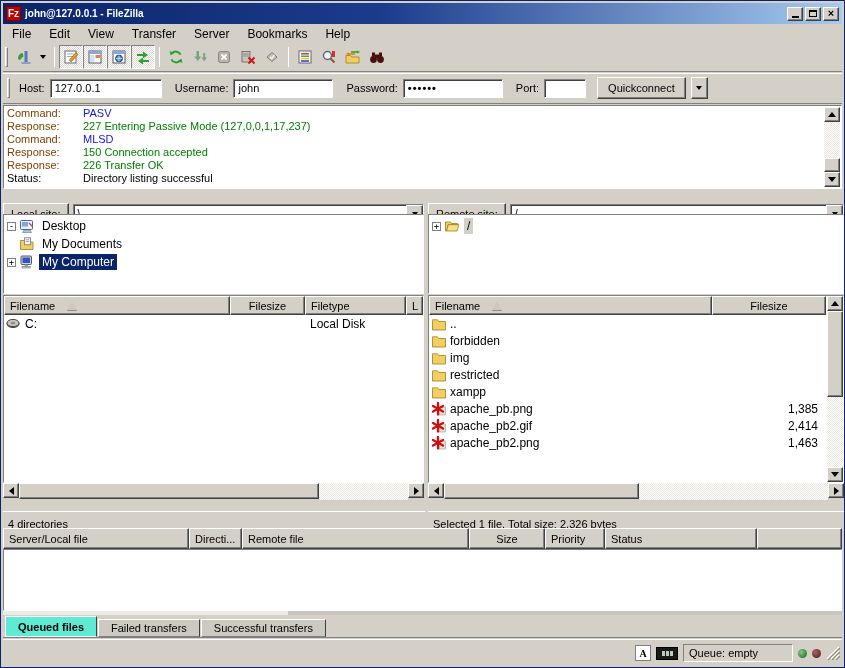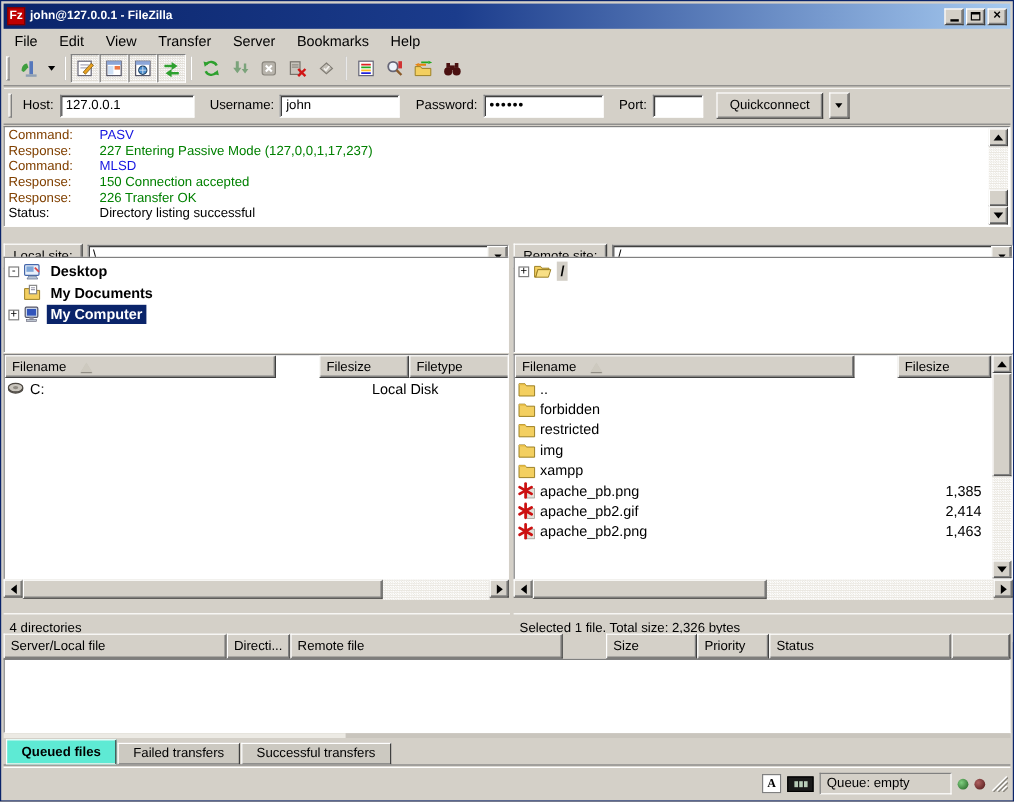--- a/index.html
+++ b/index.html
@@ -77,32 +77,32 @@
   .combo-btn{width:17px;background:#d4d0c8;display:flex;align-items:center;justify-content:center;flex:none;}
 
   
   .tree{position:absolute;top:213px;height:80px;background:#fff;border:1px solid;border-color:#808080 #fff #fff #808080;overflow:hidden;font-size:12px;padding-top:2px;}
   #local-tree{left:2px;width:421px;}
   #remote-tree{left:427px;width:416px;}
   .trow{display:flex;align-items:center;height:18px;white-space:nowrap;}
   .expander{width:9px;height:9px;border:1px solid #808080;background:#fff;flex:none;display:flex;align-items:center;justify-content:center;font-size:9px;line-height:7px;margin:0 3px;font-family:"DejaVu Sans Mono",monospace;}
   .tindent{width:15px;flex:none;}
   .ticon{width:17px;height:16px;flex:none;margin-right:3px;}
-  .tlabel{padding:1px 3px;font-weight:bold;}
+  .tlabel{padding:1px 3px;}
   .tlabel.sel-active{background:#0a246a;color:#fff;}
   .tlabel.sel-inactive{background:#d4d0c8;color:#000;}
 
   
   .pane{position:absolute;top:294px;height:188px;background:#fff;border:1px solid;border-color:#808080 #fff #fff #808080;overflow:hidden;}
   #local-pane{left:2px;width:421px;}
   #remote-pane{left:427px;width:416px;}
   .hrow{display:flex;height:19px;}
   .hcell{background:#d4d0c8;padding:2px 5px;display:flex;align-items:center;white-space:nowrap;overflow:hidden;flex:none;}
   .hcell.fill{flex:1;}
-  .hcell.right{justify-content:flex-start;margin-left:36px;}
+  .hcell.right{justify-content:center;}
   .sort-asc{width:0;height:0;border-left:5px solid transparent;border-right:5px solid transparent;border-bottom:8px solid #cdc9bf;margin-left:12px;filter:drop-shadow(0 1px 0 #908c84);}
   .lrow{display:flex;align-items:center;height:17px;font-size:12px;white-space:nowrap;}
   .lrow.sel{background:#d4d0c8;}
   .cell{display:flex;align-items:center;overflow:hidden;flex:none;padding:0 2px;}
   .cell.size{justify-content:flex-end;padding-right:8px;}
   .icon16{width:17px;height:16px;flex:none;margin-right:2px;}
   .rows-clip{width:calc(100% - 17px);}
   #remote-pane .vscroll{top:0;bottom:0;right:0;}
 
   
@@ -469,31 +469,31 @@
           <span>forbidden</span>
         </span>
       <span class="cell size" style="flex:1"></span>
     </div>
     <div class="lrow rows-clip">
       <span class="cell" style="width:283px">
           <span class="icon16"><svg width="16" height="16" viewBox="0 0 16 16">
               <path d="M1.5 3.8h5l1.2 1.7H14.5v8.5H1.5z" fill="#f3cf60" stroke="#9a7d20" stroke-width=".8"></path>
               <path d="M1.5 3.8h5l.9 1.3H1.5z" fill="#e5ba45"></path>
             </svg></span>
-          <span>restricted</span>
+          <span>img</span>
         </span>
       <span class="cell size" style="flex:1"></span>
     </div>
     <div class="lrow rows-clip">
       <span class="cell" style="width:283px">
           <span class="icon16"><svg width="16" height="16" viewBox="0 0 16 16">
               <path d="M1.5 3.8h5l1.2 1.7H14.5v8.5H1.5z" fill="#f3cf60" stroke="#9a7d20" stroke-width=".8"></path>
               <path d="M1.5 3.8h5l.9 1.3H1.5z" fill="#e5ba45"></path>
             </svg></span>
-          <span>img</span>
+          <span>restricted</span>
         </span>
       <span class="cell size" style="flex:1"></span>
     </div>
     <div class="lrow rows-clip">
       <span class="cell" style="width:283px">
           <span class="icon16"><svg width="16" height="16" viewBox="0 0 16 16">
               <path d="M1.5 3.8h5l1.2 1.7H14.5v8.5H1.5z" fill="#f3cf60" stroke="#9a7d20" stroke-width=".8"></path>
               <path d="M1.5 3.8h5l.9 1.3H1.5z" fill="#e5ba45"></path>
             </svg></span>
           <span>xampp</span>

